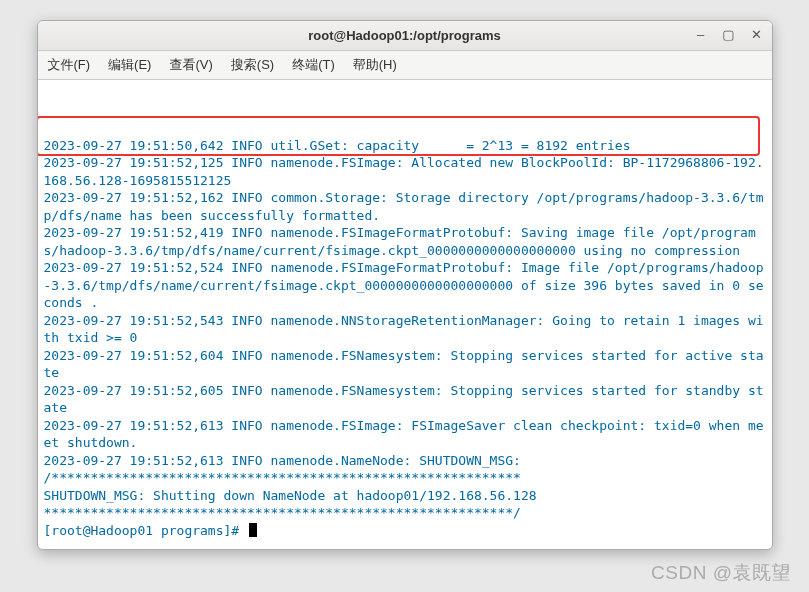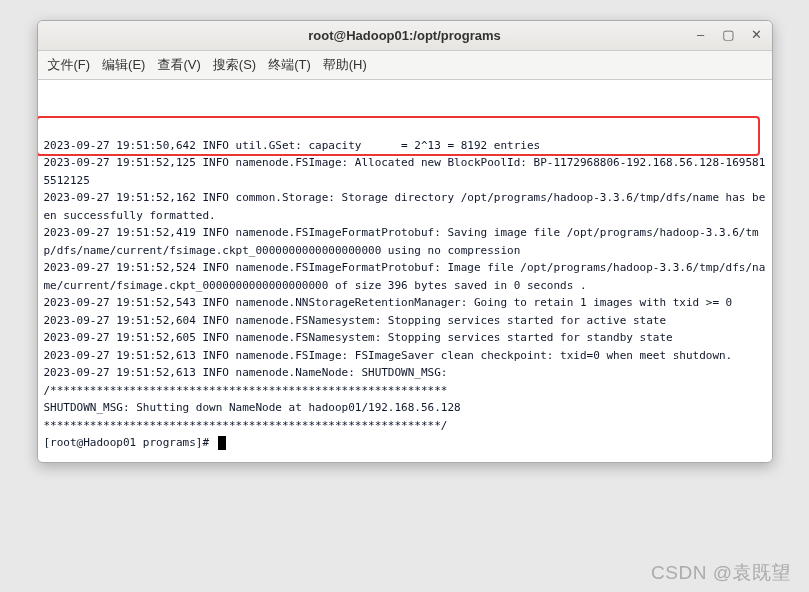--- a/index.html
+++ b/index.html
@@ -47,37 +47,37 @@
   height: 18px;
   display: flex;
   align-items: center;
   justify-content: center;
   font-size: 13px;
   color: #555;
   cursor: pointer;
 }
 .menubar {
   display: flex;
-  gap: 0;
+  gap: 6px;
   background: #f5f5f3;
   border-bottom: 1px solid #ccc;
   padding: 3px 4px;
 }
 .menu-item {
   font-size: 13px;
   color: #333;
   padding: 2px 6px;
   cursor: pointer;
 }
 .terminal {
   background: #fff;
   font-family: "DejaVu Sans Mono","Courier New",monospace;
-  font-size: 11px;
+  font-size: 13px;
   line-height: 17.5px;
-  color: #0f172a;
+  color: #0369a1;
   padding: 4px 6px 10px 6px;
   white-space: pre-wrap;
   word-break: break-all;
   position: relative;
 }
 .highlight-box {
   position: absolute;
   border: 2px solid #e33;
   border-radius: 4px;
   pointer-events: none;

